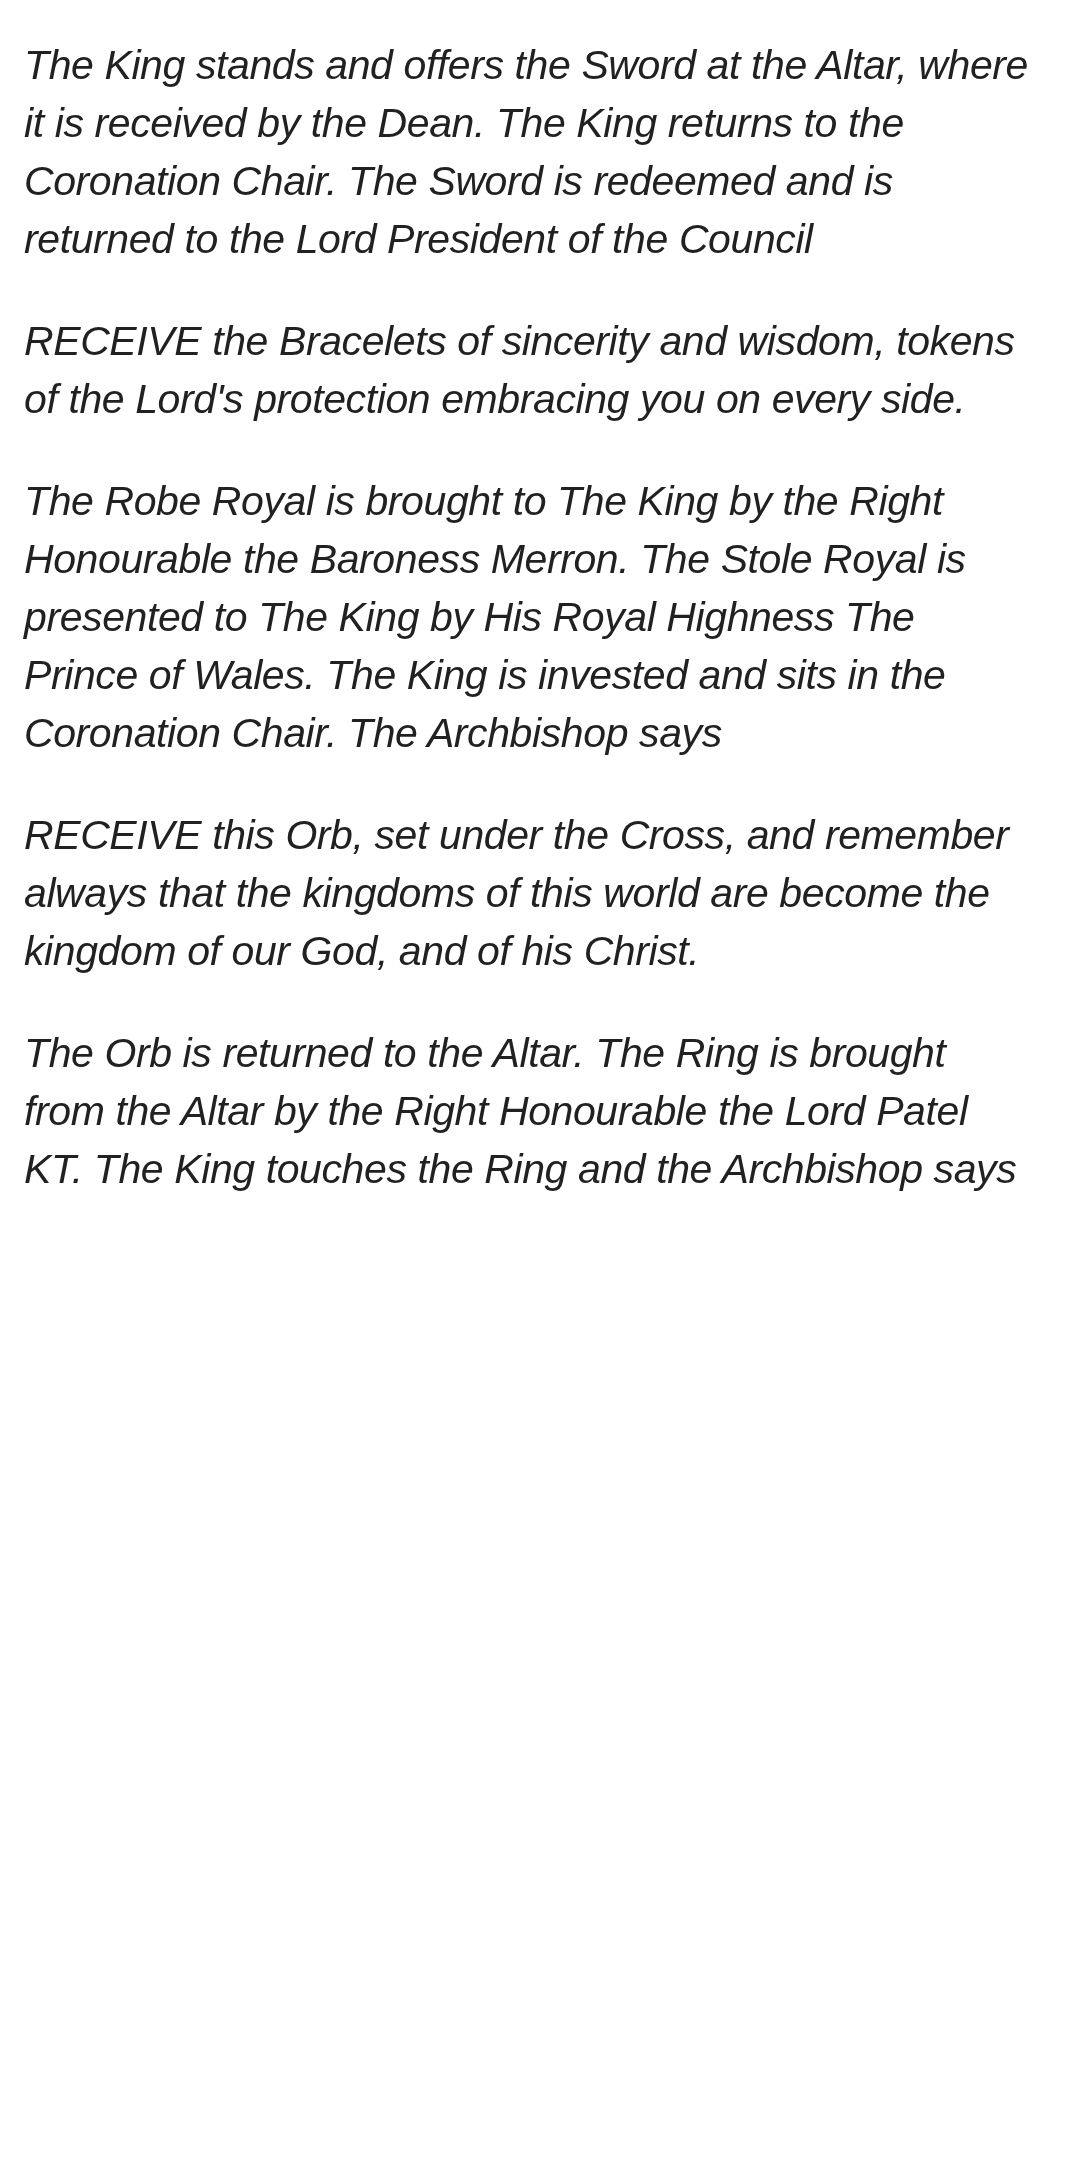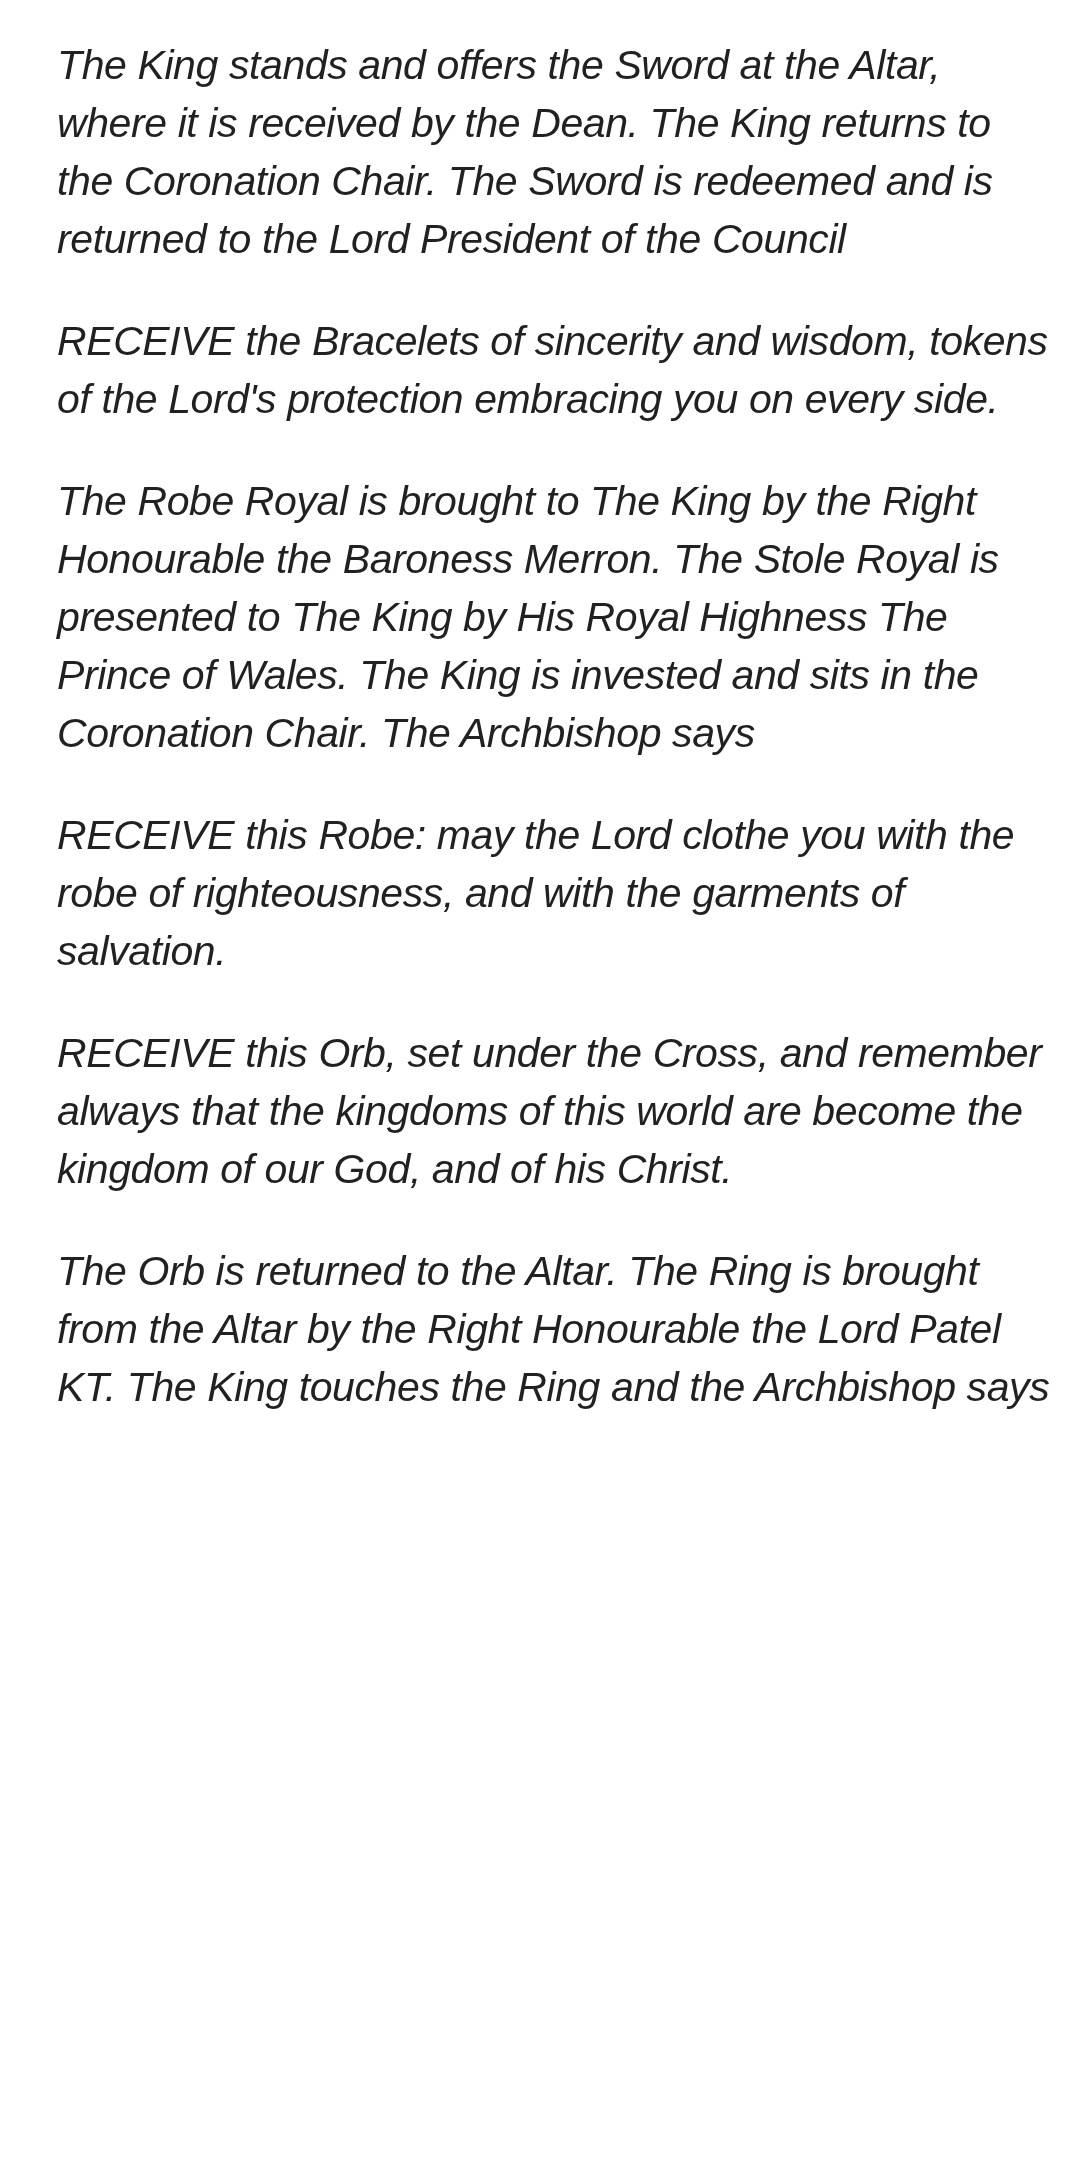--- a/index.html
+++ b/index.html
@@ -10,21 +10,21 @@
   body {
     width: 1080px;
     height: 2171px;
     overflow: hidden;
     font-family: "Liberation Sans", sans-serif;
   }
   .page {
     box-sizing: border-box;
     width: 1080px;
     height: 2171px;
-    padding: 36px 30px 0 57px;
+    padding: 36px 30px 0 24px;
     background: #ffffff;
   }
   .page p {
     margin: 0 0 44px 0;
     max-width: 1008px;
     font-size: 41px;
     line-height: 58px;
     letter-spacing: -0.4px;
     color: #212121;
     font-weight: 400;
@@ -38,20 +38,19 @@
 <body>
 
 <main class="page">
   <p class="rubric">The King stands and offers the Sword at the Altar, where it is received by the Dean. The King returns to the Coronation Chair. The Sword is redeemed and is returned to the Lord President of the Council</p>
 
 
   <p class="liturgy">RECEIVE the Bracelets of sincerity and wisdom, tokens of the Lord's protection embracing you on every side.</p>
 
   <p class="rubric">The Robe Royal is brought to The King by the Right Honourable the Baroness Merron. The Stole Royal is presented to The King by His Royal Highness The Prince of Wales. The King is invested and sits in the Coronation Chair. The Archbishop says</p>
 
-  <p class="liturgy">RECEIVE this Robe: may the Lord clothe you with the robe of righteousness, and with the garments of salvation.</p>
 
 
   <p class="liturgy">RECEIVE this Orb, set under the Cross, and remember always that the kingdoms of this world are become the kingdom of our God, and of his Christ.</p>
 
   <p class="rubric">The Orb is returned to the Altar. The Ring is brought from the Altar by the Right Honourable the Lord Patel KT. The King touches the Ring and the Archbishop says</p>
 
 </main>
 
 </body></html>

